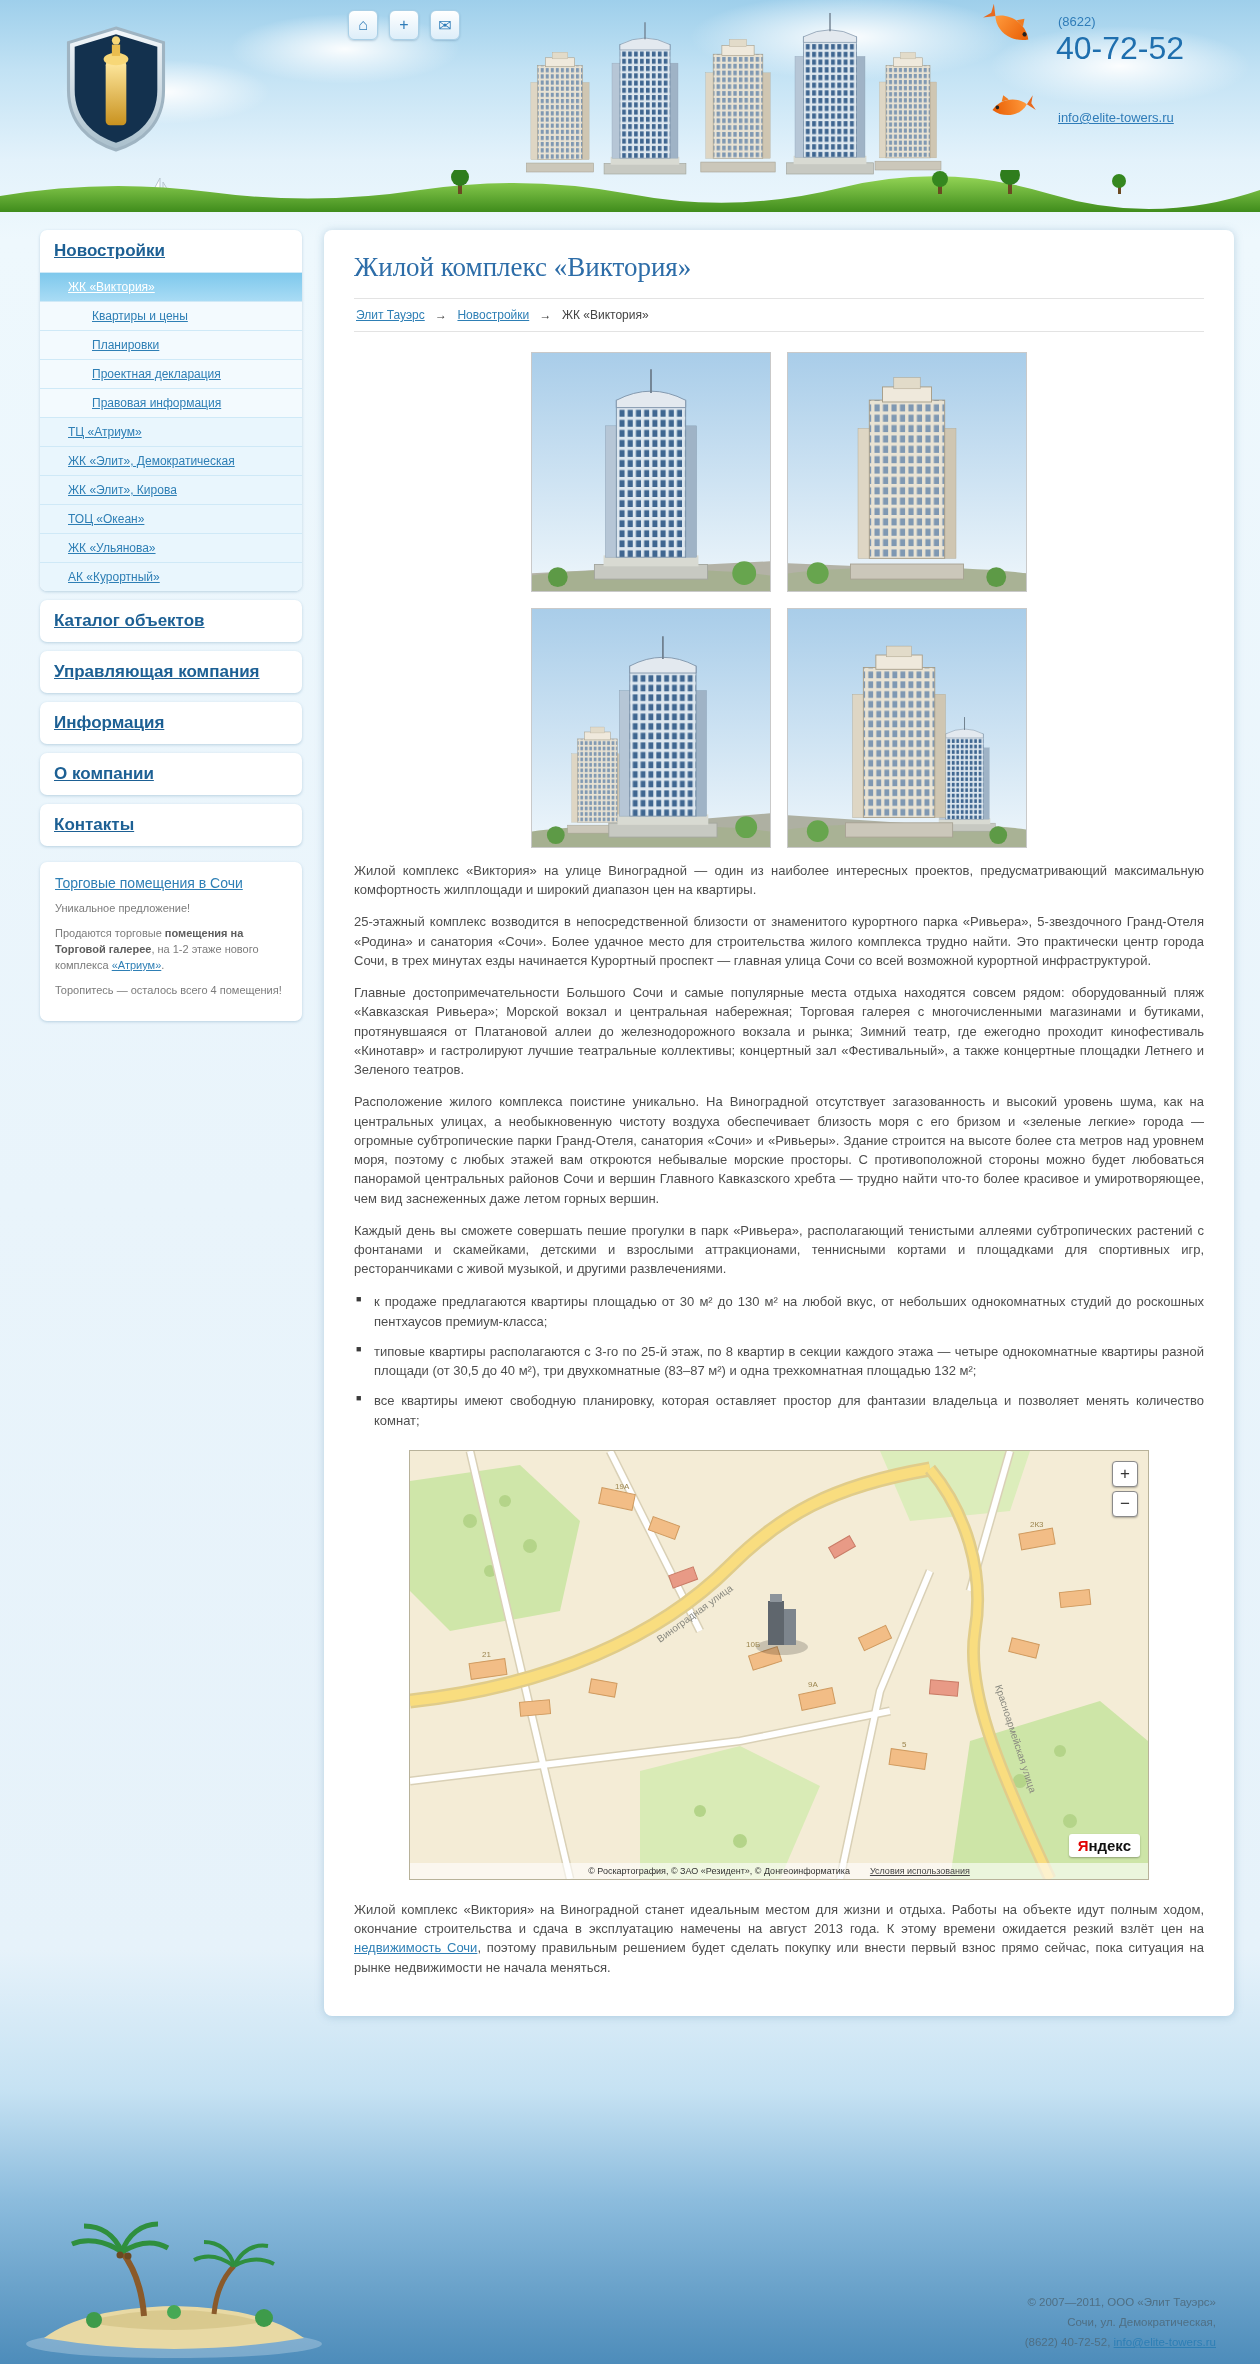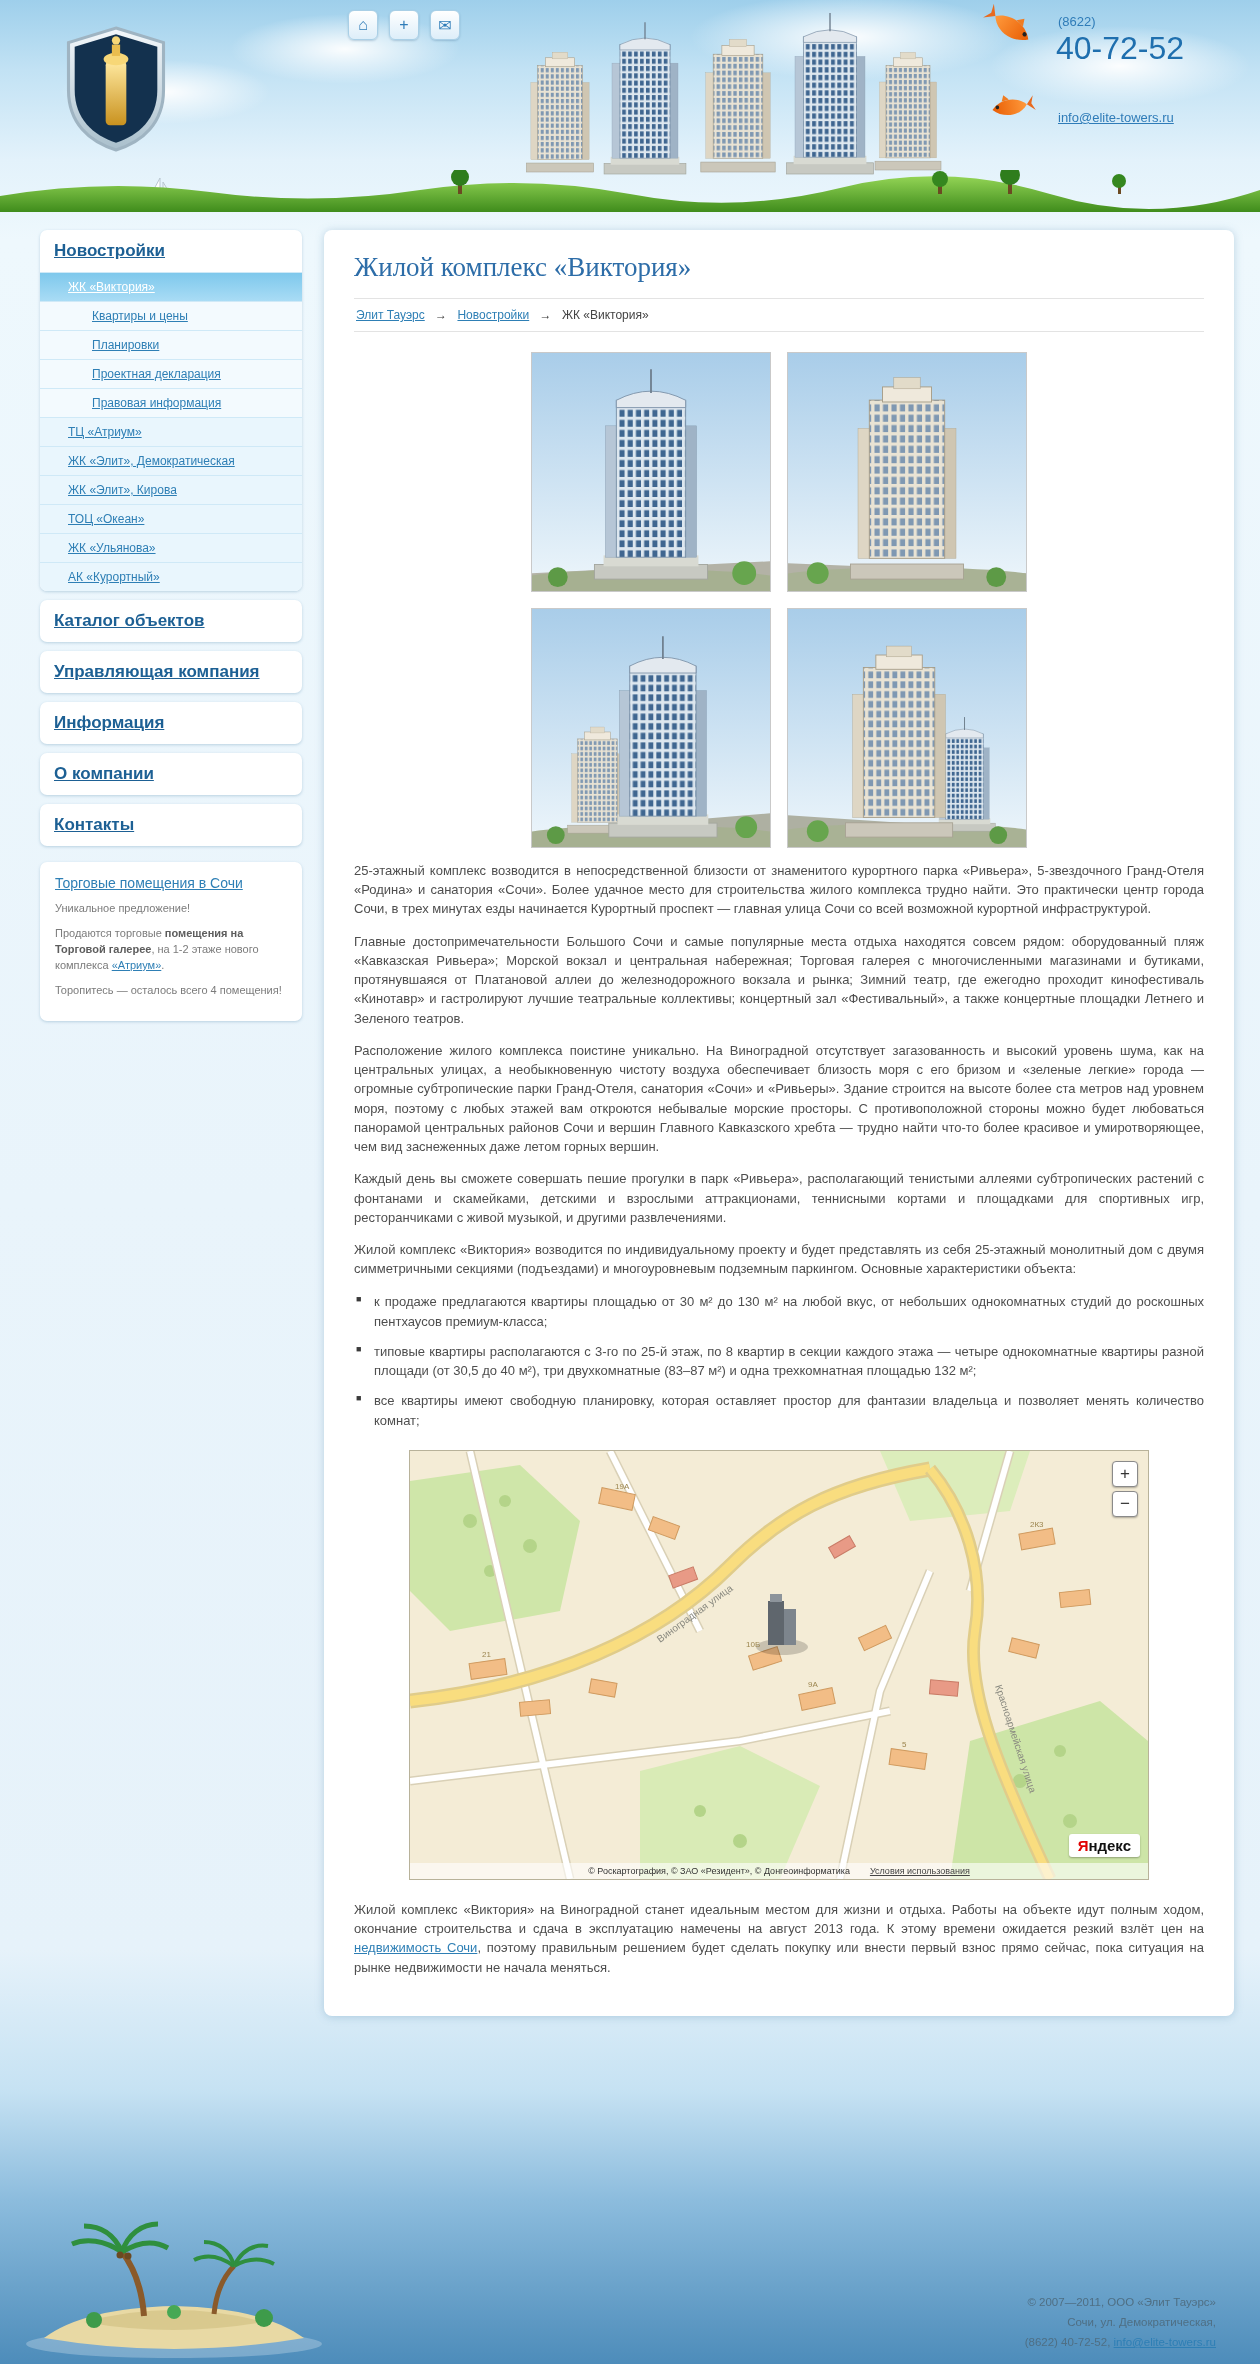--- a/index.html
+++ b/index.html
@@ -307,25 +307,25 @@
           <rect width="240" height="240" fill="url(#gSky)"></rect>
           <path d="M0,208 L240,224 L240,240 L0,240 Z" fill="#aeb0a2"></path>
           <ellipse cx="120" cy="232" rx="150" ry="16" fill="#a9b295"></ellipse>
           <use href="#towerA" transform="translate(178,224) scale(0.5)"></use>
           <use href="#towerB" transform="translate(112,230) scale(0.9)"></use>
           <circle cx="30" cy="224" r="11" fill="#67a54e"></circle>
             <circle cx="212" cy="228" r="9" fill="#5d9a46"></circle>
         </svg>
       </div>
 
+      <p class="body">Жилой комплекс «Виктория» на улице Виноградной — один из наиболее интересных проектов, предусматривающий максимальную комфортность жилплощади и широкий диапазон цен на квартиры.</p>
       <p class="body">25-этажный комплекс возводится в непосредственной близости от знаменитого курортного парка «Ривьера», 5-звездочного Гранд-Отеля «Родина» и санатория «Сочи». Более удачное место для строительства жилого комплекса трудно найти. Это практически центр города Сочи, в трех минутах езды начинается Курортный проспект — главная улица Сочи со всей возможной курортной инфраструктурой.</p>
       <p class="body">Главные достопримечательности Большого Сочи и самые популярные места отдыха находятся совсем рядом: оборудованный пляж «Кавказская Ривьера»; Морской вокзал и центральная набережная; Торговая галерея с многочисленными магазинами и бутиками, протянувшаяся от Платановой аллеи до железнодорожного вокзала и рынка; Зимний театр, где ежегодно проходит кинофестиваль «Кинотавр» и гастролируют лучшие театральные коллективы; концертный зал «Фестивальный», а также концертные площадки Летнего и Зеленого театров.</p>
       <p class="body">Расположение жилого комплекса поистине уникально. На Виноградной отсутствует загазованность и высокий уровень шума, как на центральных улицах, а необыкновенную чистоту воздуха обеспечивает близость моря с его бризом и «зеленые легкие» города — огромные субтропические парки Гранд-Отеля, санатория «Сочи» и «Ривьеры». Здание строится на высоте более ста метров над уровнем моря, поэтому с любых этажей вам откроются небывалые морские просторы. С противоположной стороны можно будет любоваться панорамой центральных районов Сочи и вершин Главного Кавказского хребта — трудно найти что-то более красивое и умиротворяющее, чем вид заснеженных даже летом горных вершин.</p>
       <p class="body">Каждый день вы сможете совершать пешие прогулки в парк «Ривьера», располагающий тенистыми аллеями субтропических растений с фонтанами и скамейками, детскими и взрослыми аттракционами, теннисными кортами и площадками для спортивных игр, ресторанчиками с живой музыкой, и другими развлечениями.</p>
-      <p class="body">Жилой комплекс «Виктория» возводится по индивидуальному проекту и будет представлять из себя 25-этажный монолитный дом с двумя симметричными секциями (подъездами) и многоуровневым подземным паркингом. Основные характеристики объекта:</p>
 
       <ul class="bullets">
         <li><span>к продаже предлагаются квартиры площадью от 30 м² до 130 м² на любой вкус, от небольших однокомнатных студий до роскошных пентхаусов премиум-класса;</span></li>
         <li><span>типовые квартиры располагаются с 3-го по 25-й этаж, по 8 квартир в секции каждого этажа — четыре однокомнатные квартиры разной площади (от 30,5 до 40 м²), три двухкомнатные (83–87 м²) и одна трехкомнатная площадью 132 м²;</span></li>
         <li><span>все квартиры имеют свободную планировку, которая оставляет простор для фантазии владельца и позволяет менять количество комнат;</span></li>
       </ul>
 
       <div class="map-wrap">
         <svg viewBox="0 0 738 428" width="738" height="428">
           <rect width="738" height="428" fill="#f4ecd6"></rect>

